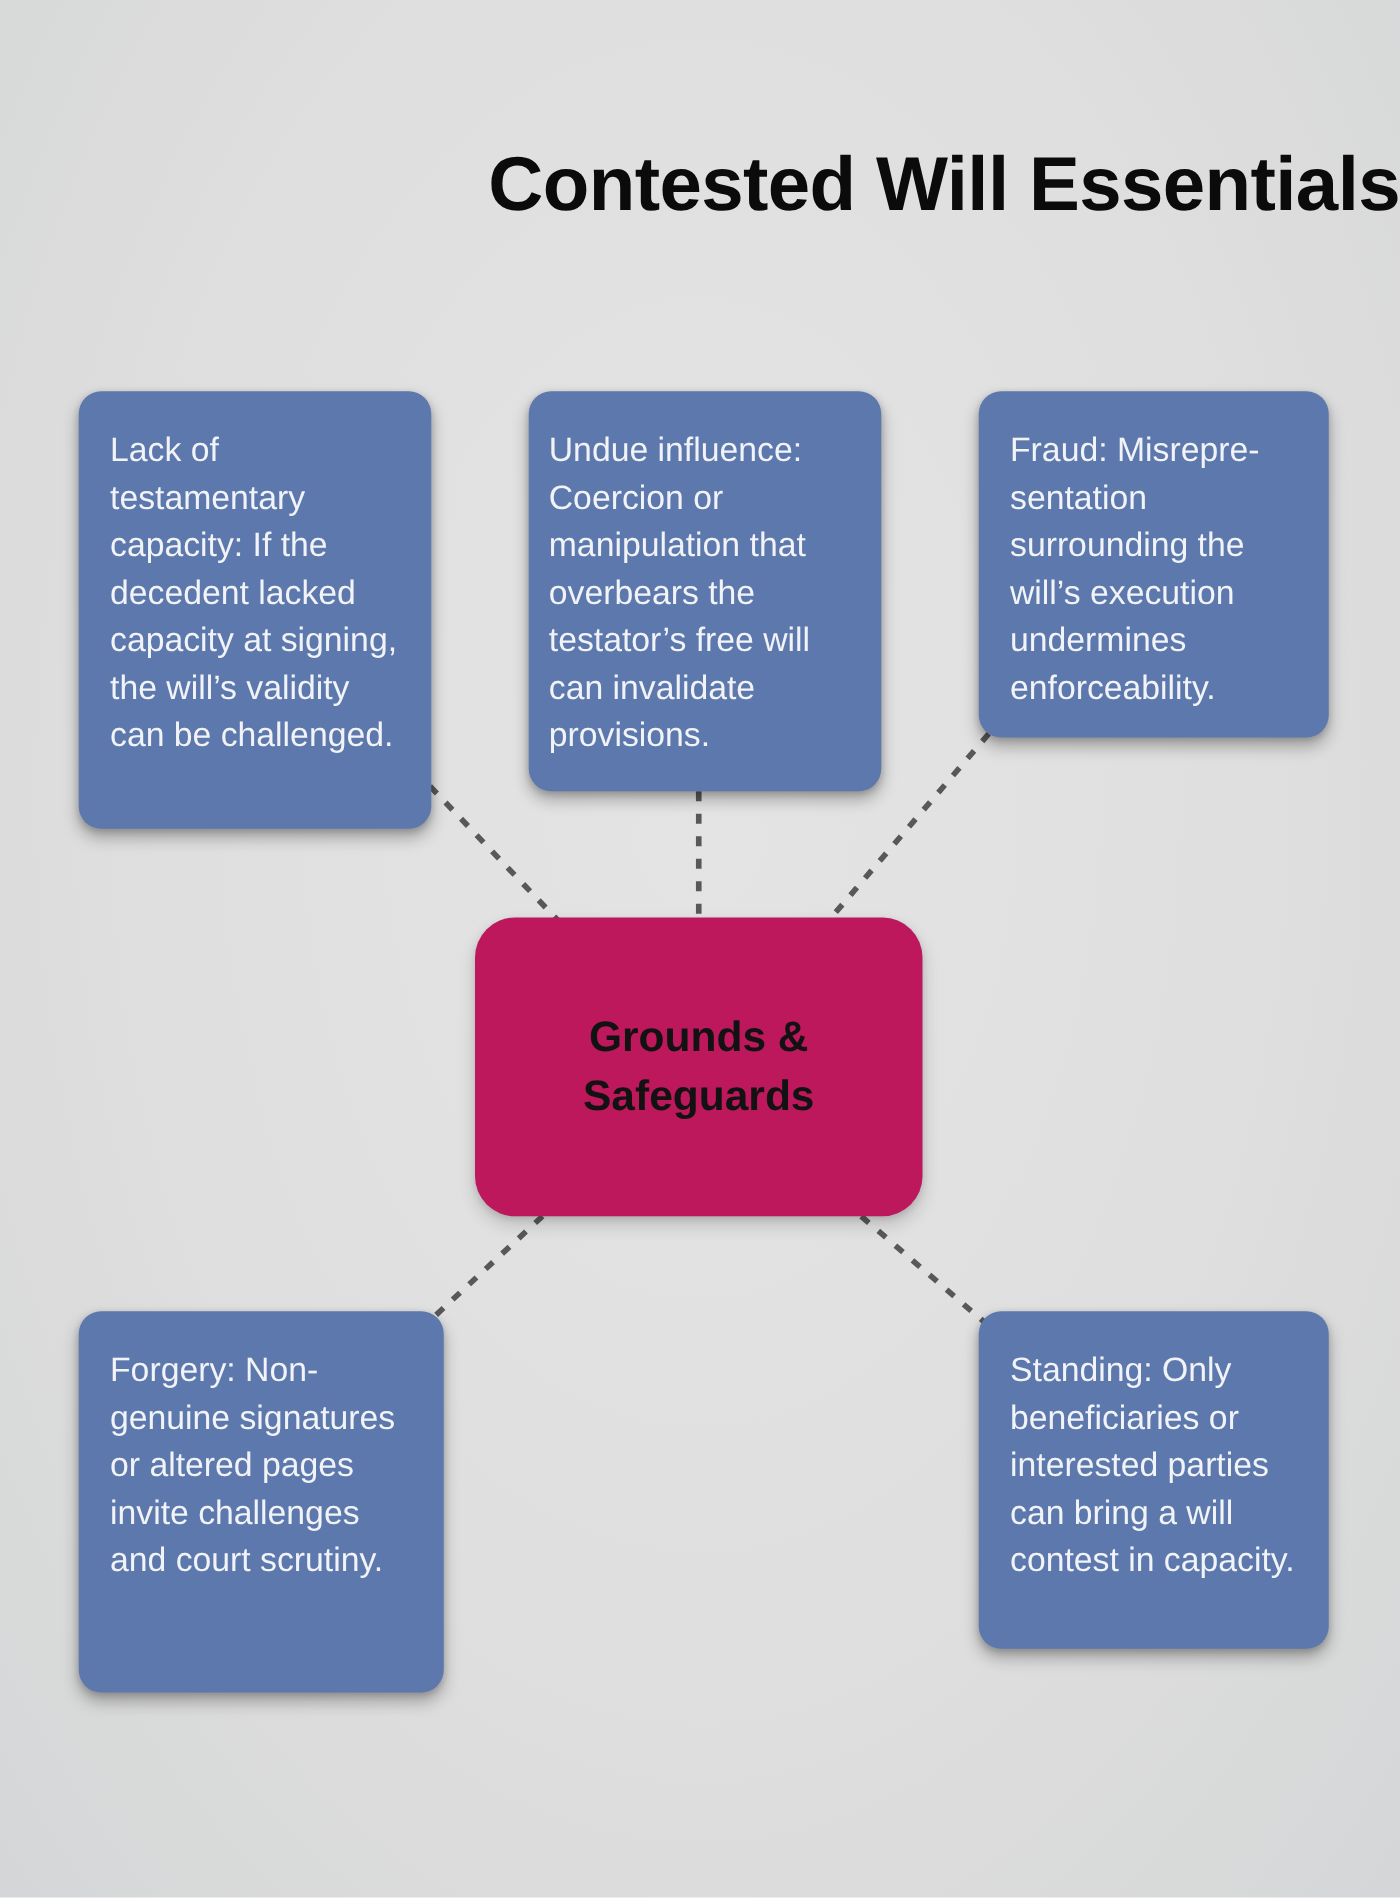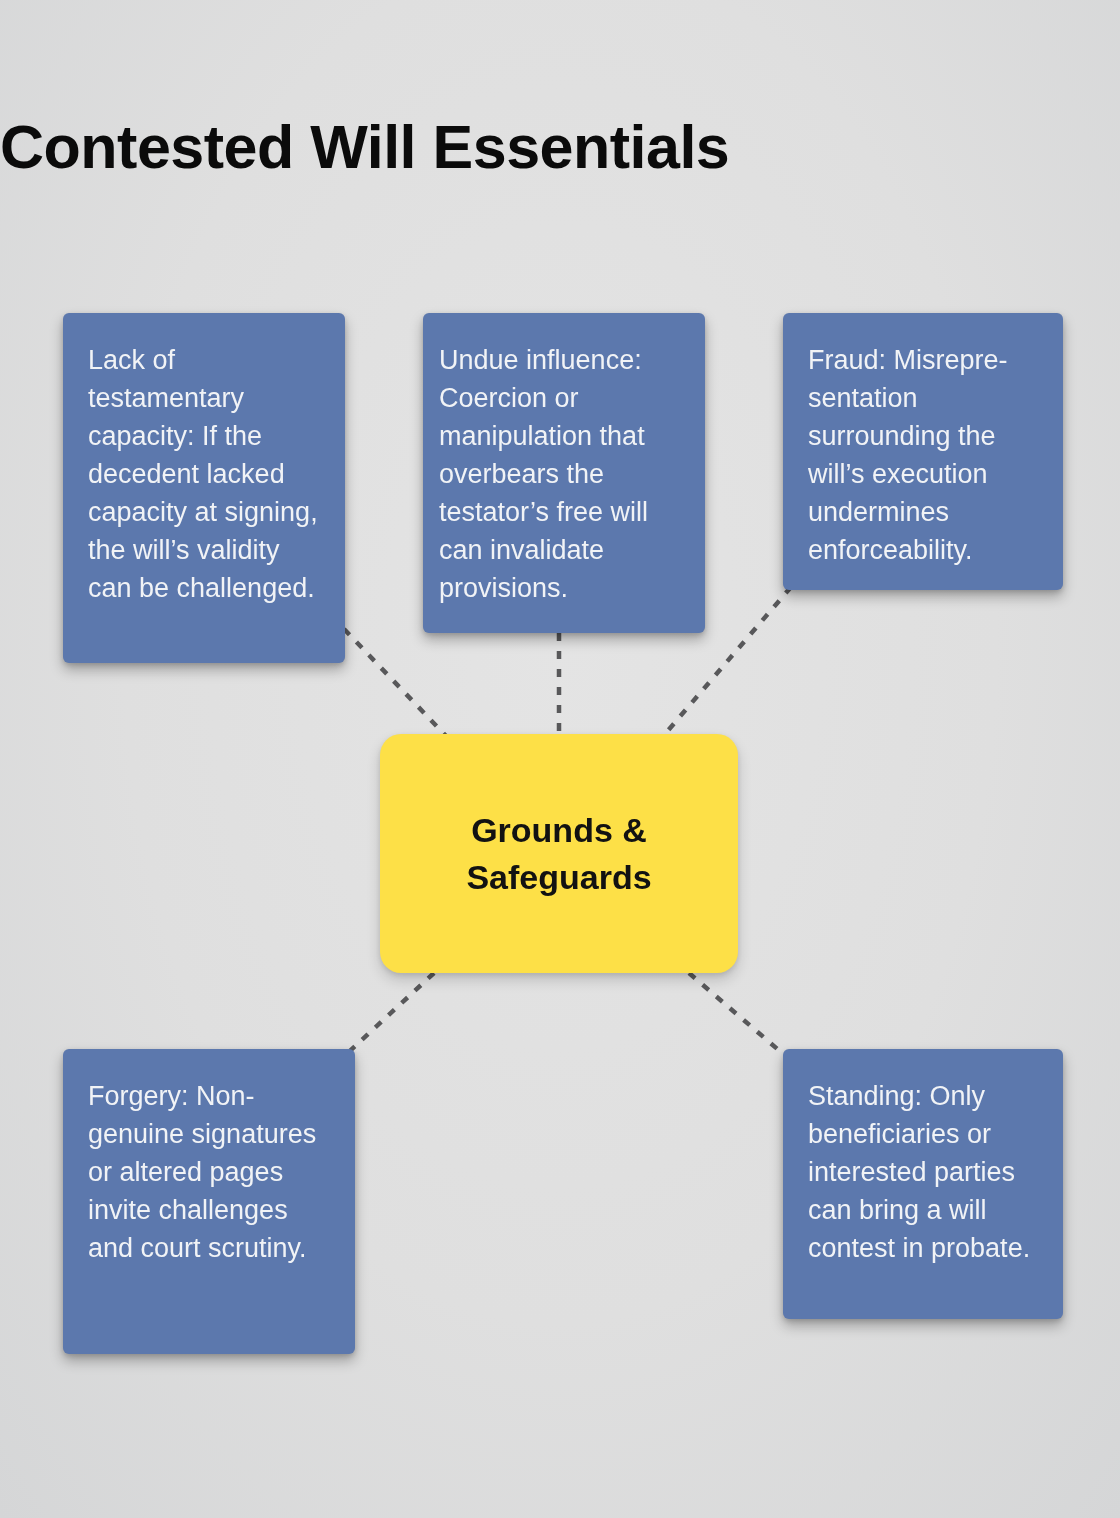--- a/index.html
+++ b/index.html
@@ -12,52 +12,52 @@
     position: relative;
     overflow: hidden;
     font-family: "Liberation Sans", sans-serif;
     background: radial-gradient(ellipse at 50% 42%, #e4e4e4 0%, #dfdfdf 55%, #d5d6d7 100%);
   }
   .title {
     position: absolute;
     top: 112px;
     left: 0;
     width: 1120px;
-    text-align: left;
+    text-align: right;
     font-size: 61px;
     font-weight: 700;
     letter-spacing: -0.5px;
     color: #0b0b0b;
     margin: 0;
   }
   .node {
     position: absolute;
     background: #5c78ad;
-    border-radius: 6px;
+    border-radius: 18px;
     color: #f1f3f6;
     font-size: 27px;
     line-height: 38px;
     padding: 28px 24px 14px 25px;
     box-sizing: border-box;
     box-shadow: 0 7px 13px rgba(0,0,0,0.28), 0 2px 5px rgba(0,0,0,0.15);
     hyphens: manual;
   }
   .node-tl { left: 63px;  top: 313px;  width: 282px; height: 350px; }
   .node-tc { left: 423px; top: 313px;  width: 282px; height: 320px; padding-left: 16px; }
   .node-tr { left: 783px; top: 313px;  width: 280px; height: 277px; }
   .node-bl { left: 63px;  top: 1049px; width: 292px; height: 305px; }
   .node-br { left: 783px; top: 1049px; width: 280px; height: 270px; }
   .center-node {
     position: absolute;
     left: 380px;
     top: 734px;
     width: 358px;
     height: 239px;
-    background: #fde047;
-    border-radius: 21px;
+    background: #be185d;
+    border-radius: 32px;
     box-shadow: 0 7px 14px rgba(0,0,0,0.16), 0 2px 5px rgba(0,0,0,0.10);
     display: flex;
     align-items: center;
     justify-content: center;
     text-align: center;
   }
   .center-node .label {
     font-size: 34px;
     line-height: 47px;
     font-weight: 700;
@@ -105,14 +105,14 @@
 
 <div class="center-node">
   <span class="label">Grounds &amp; Safeguards</span>
 </div>
 
 <div class="node node-bl">
   <span>Forgery: Non-genuine signatures or altered pages invite challenges and court scrutiny.</span>
 </div>
 
 <div class="node node-br">
-  <span>Standing: Only beneficiaries or interested parties can bring a will contest in probate.</span>
+  <span>Standing: Only beneficiaries or interested parties can bring a will contest in capacity.</span>
 </div>
 
 </body></html>

